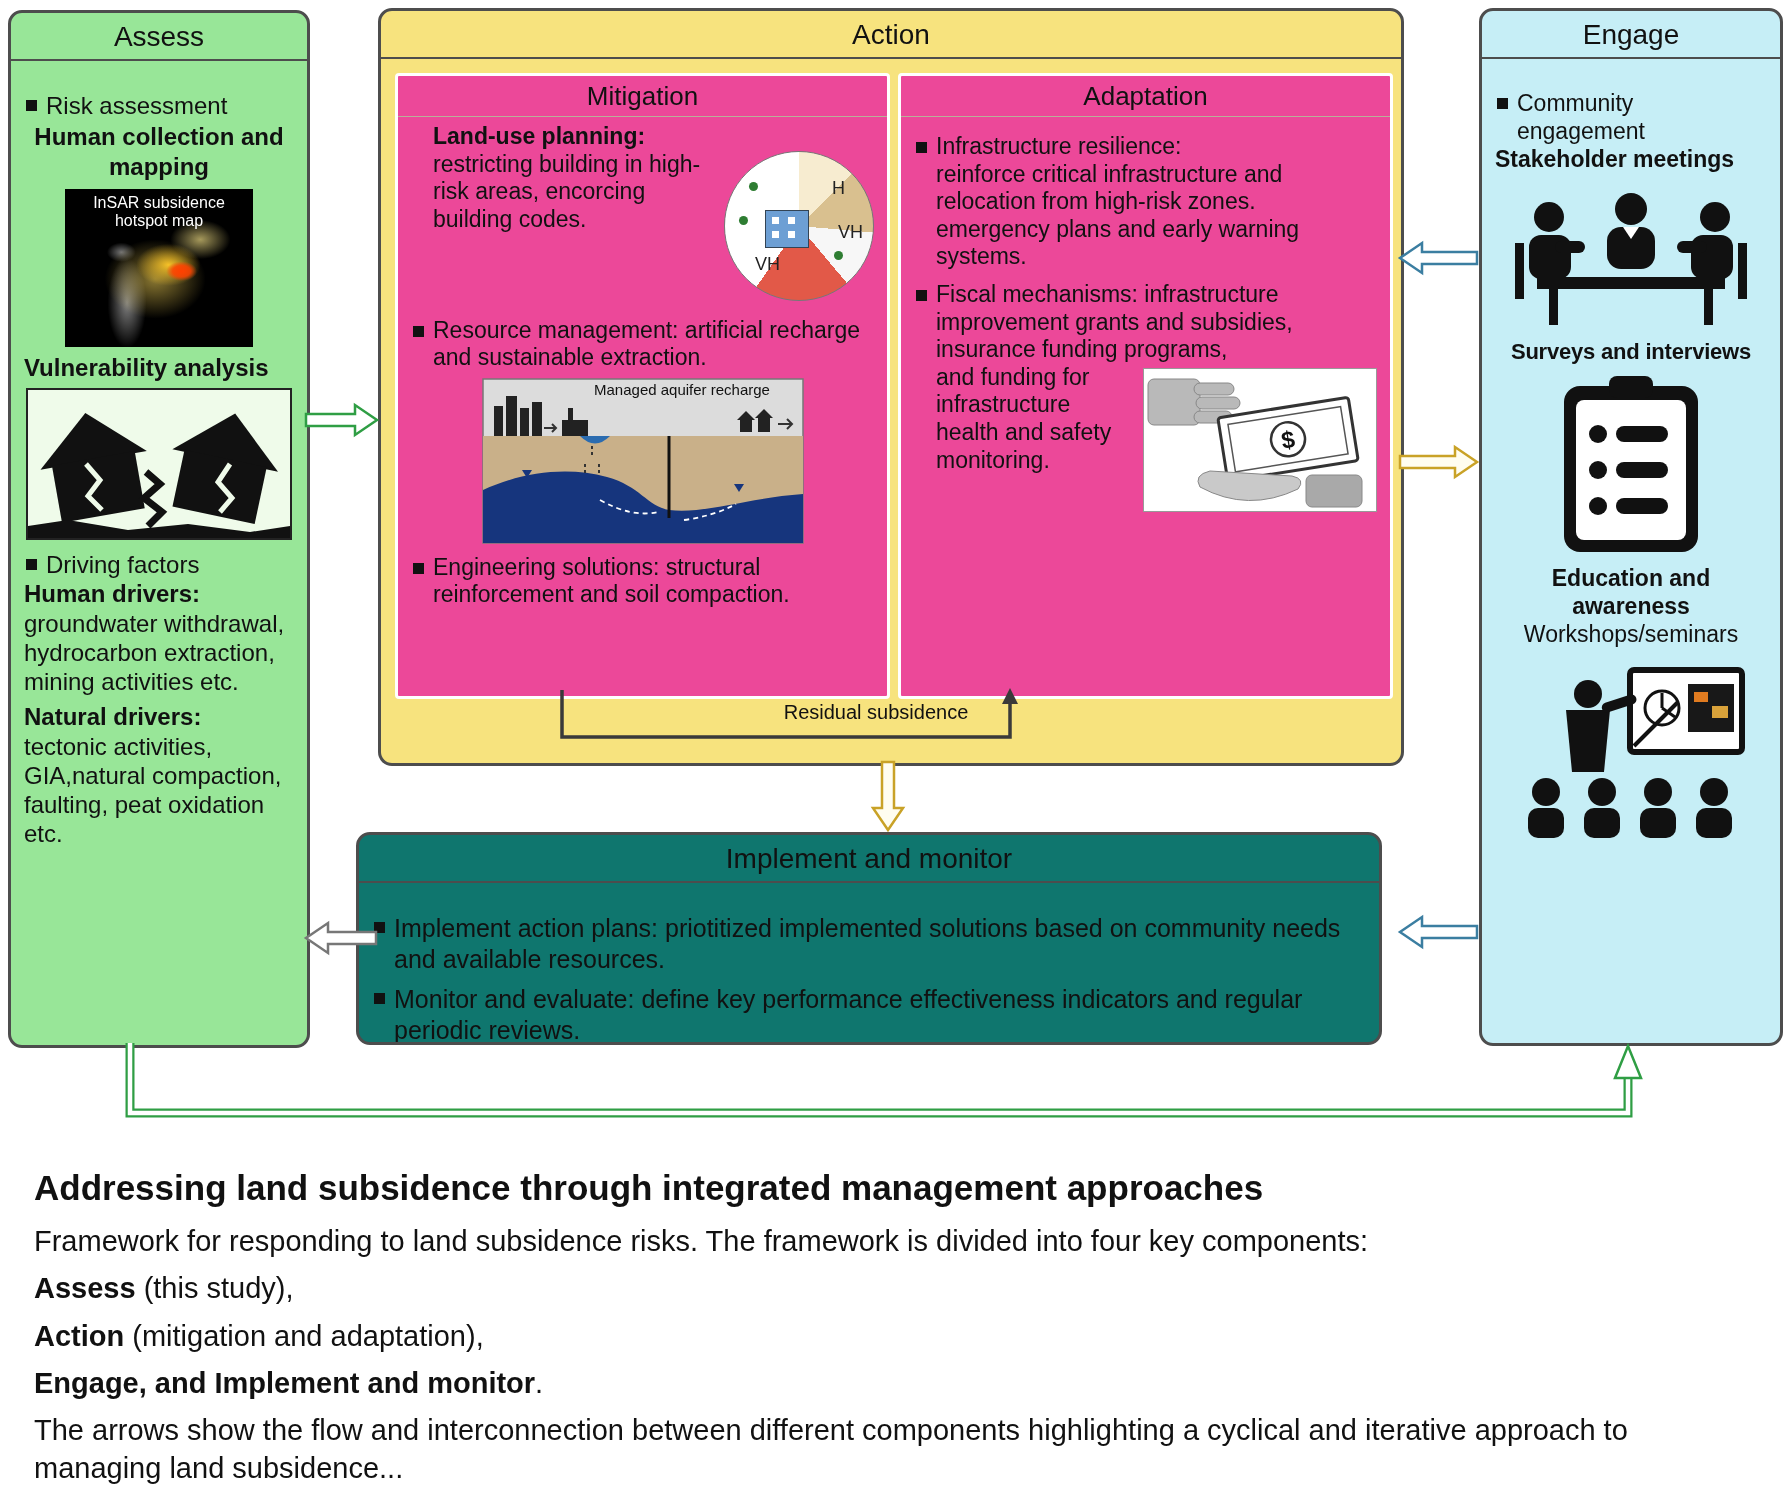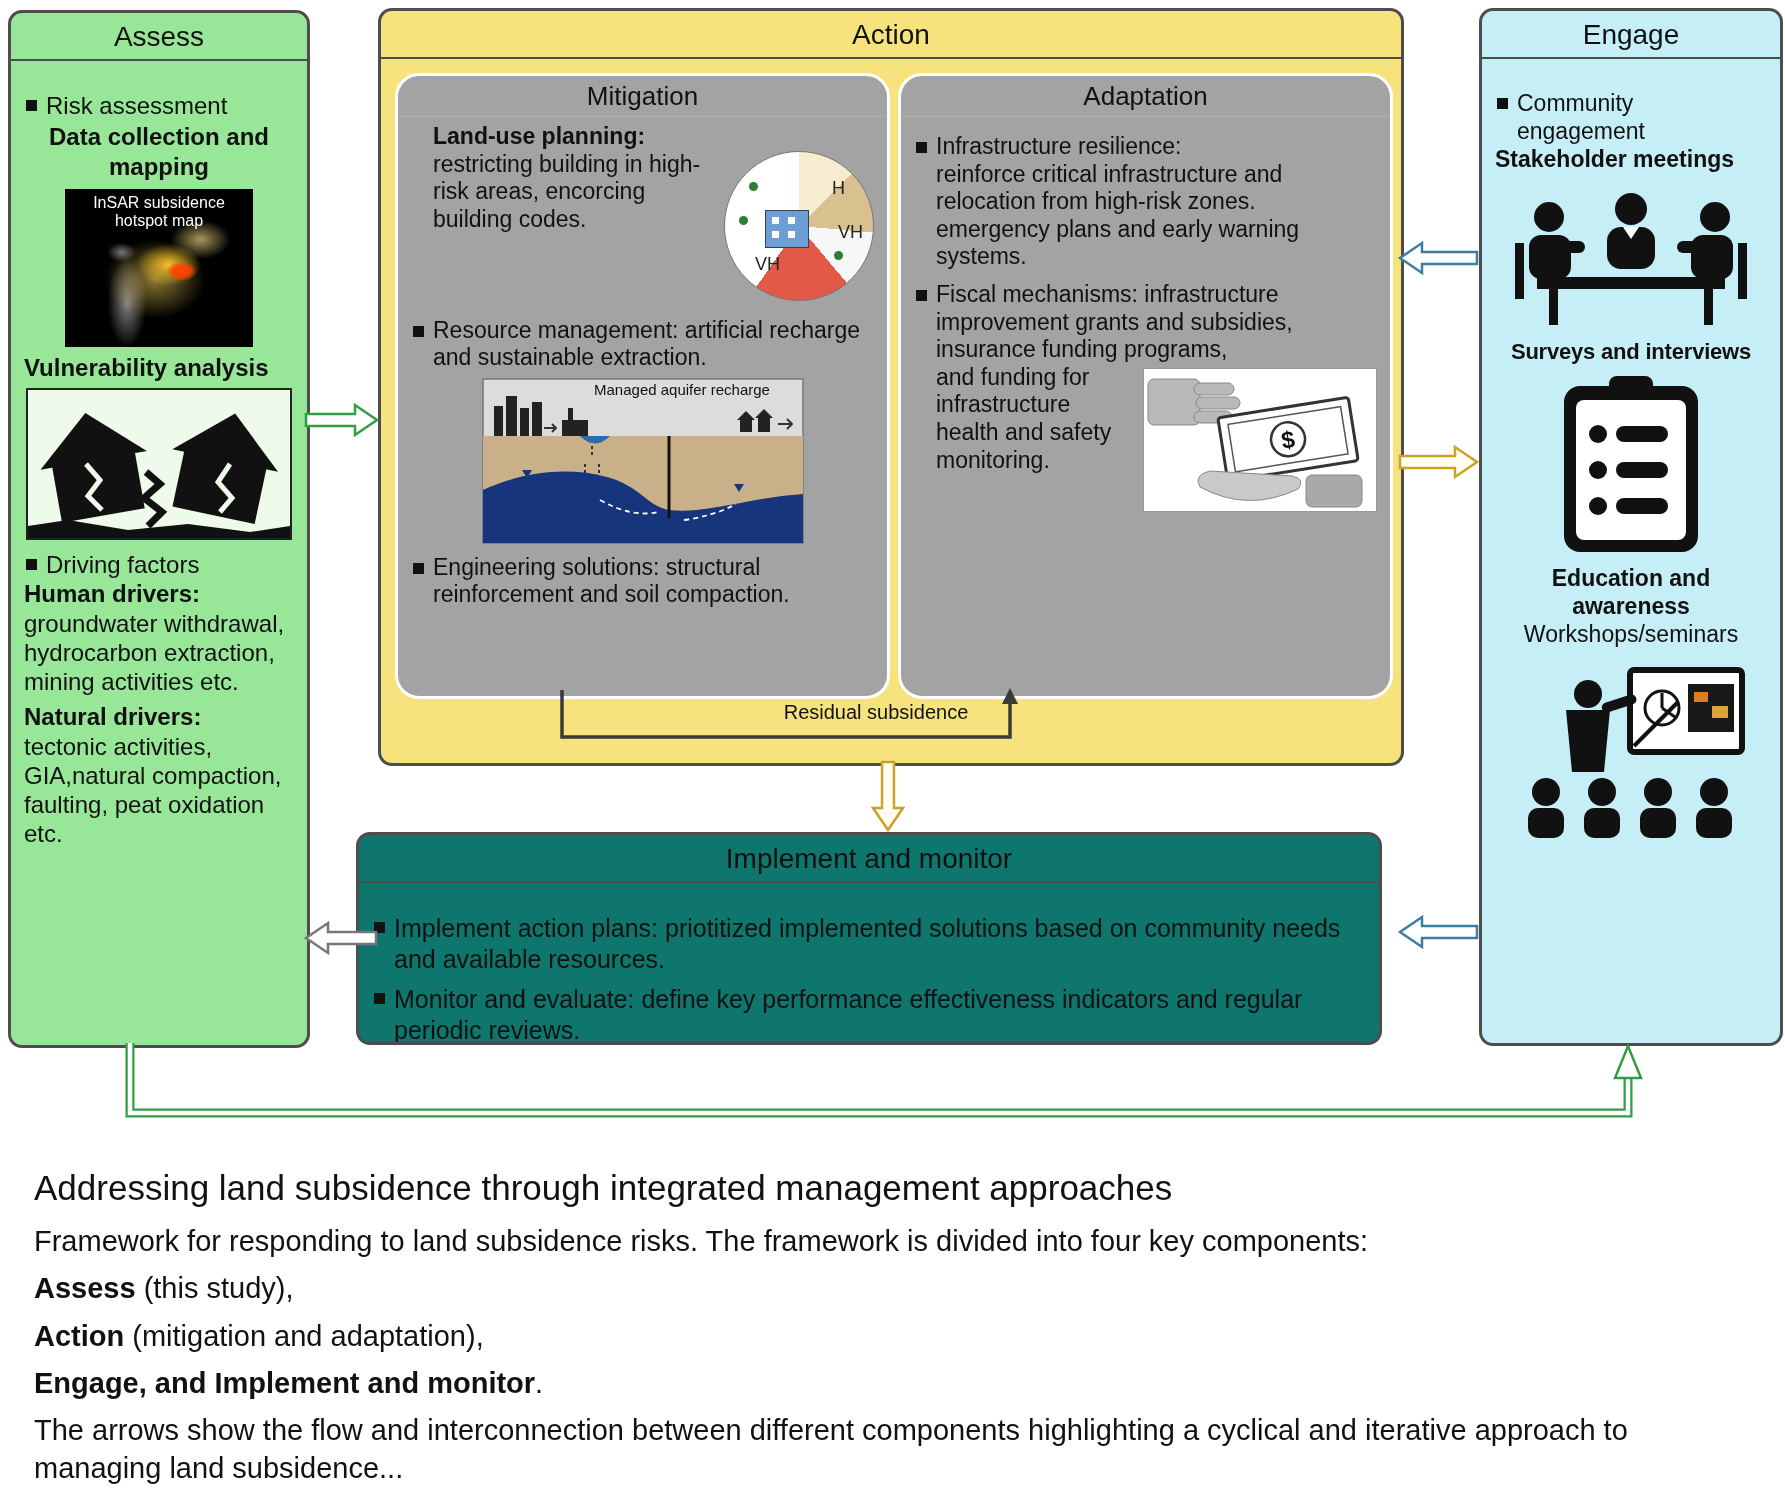--- a/index.html
+++ b/index.html
@@ -29,22 +29,22 @@
       radial-gradient(46px 30px at 55% 48%, rgba(255,200,40,.95), transparent 70%),
       radial-gradient(70px 55px at 48% 57%, rgba(255,220,90,.55), transparent 72%),
       radial-gradient(26px 60px at 33% 72%, rgba(255,255,255,.5), transparent 75%),
       radial-gradient(40px 26px at 72% 32%, rgba(255,235,140,.65), transparent 75%),
       radial-gradient(18px 12px at 30% 40%, rgba(255,255,255,.45), transparent 80%),
       #000;}
   .insar-label{color:#fff;font-size:16px;line-height:1.15;text-align:center;padding-top:5px}
   .houses{display:block;margin:6px auto;background:#effbea;border:2px solid #222}
 
   
-  .subpanel{position:absolute;top:62px;width:489px;height:620px;background:#a3a3a3;
-            border:3px solid #ffffff;border-radius:24px;overflow:hidden}
+  .subpanel{position:absolute;top:62px;width:489px;height:620px;background:#ec4899;
+            border:3px solid #ffffff;border-radius:4px;overflow:hidden}
   #mitigation{left:14px}
   #adaptation{left:517px}
   .subhead{font-size:26px;text-align:center;padding:5px 0 4px;border-bottom:1.5px solid #b9b098}
   .subbody{padding:6px 13px;font-size:23px;line-height:1.2}
   .residual-label{position:absolute;left:315px;top:690px;width:360px;text-align:center;font-size:20px}
 
   
   .pie{position:relative;float:right;width:148px;height:148px;border-radius:50%;
        border:1.5px solid #777;margin:0 0 6px 8px;
        background:conic-gradient(#f7ecd0 0deg 45deg,#dcc untouched 0,#dcc 0);}
@@ -61,37 +61,37 @@
 
   .money{float:right;margin:4px 0 4px 6px;background:#fff;border:1px solid #999}
 
   
   #engage .pbody{font-size:23px}
   .fitline{font-size:22px;letter-spacing:-0.2px;white-space:nowrap}
   .icon-block{display:block;margin:8px auto}
 
   
   #caption{position:absolute;left:34px;top:1168px;width:1716px}
-  .cap-title{font-size:35px;font-weight:normal;margin-bottom:14px}
+  .cap-title{font-size:35px;font-weight:bold;margin-bottom:14px}
   .cap-line{font-size:29px;margin-bottom:9px;line-height:1.32}
 
   
   #arrows{position:absolute;left:0;top:0;width:1785px;height:1509px;pointer-events:none}
 </style>
 </head>
 <body>
 
 <div class="panel" id="assess">
   <div class="phead">Assess</div>
   <div class="pbody">
     <div class="li">
       <span class="bullet"></span>
       <div>Risk assessment</div>
     </div>
-    <div class="b center" style="margin-top:2px">Data collection and mapping</div>
+    <div class="b center" style="margin-top:2px">Human collection and mapping</div>
     <div class="insar">
       <div class="insar-label">InSAR subsidence hotspot map</div>
     </div>
     <div class="b">Vulnerability analysis</div>
     <svg class="houses" width="262" height="148" viewBox="0 0 262 148">
       <g fill="#111">
         <g transform="rotate(-10 70 95)">
           <polygon points="16,70 124,70 70,22"></polygon>
           <rect x="28" y="68" width="84" height="58"></rect>
         </g>

